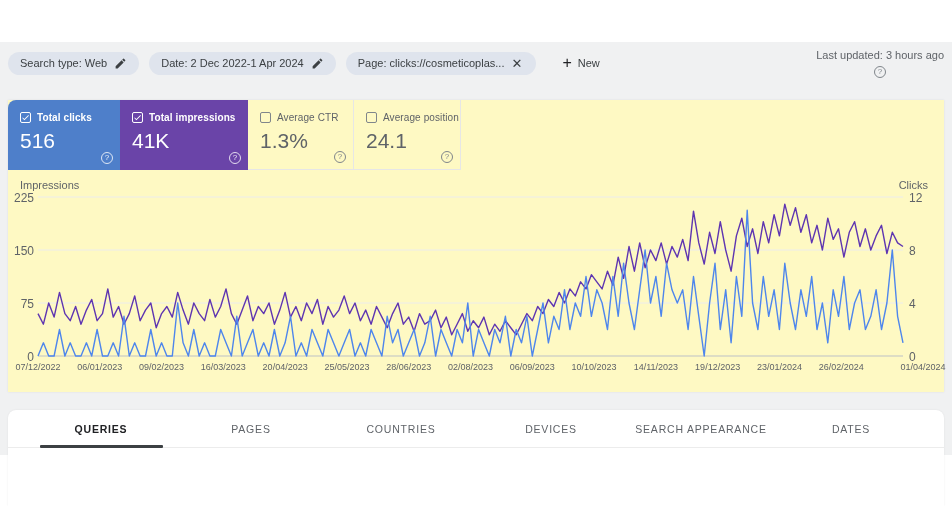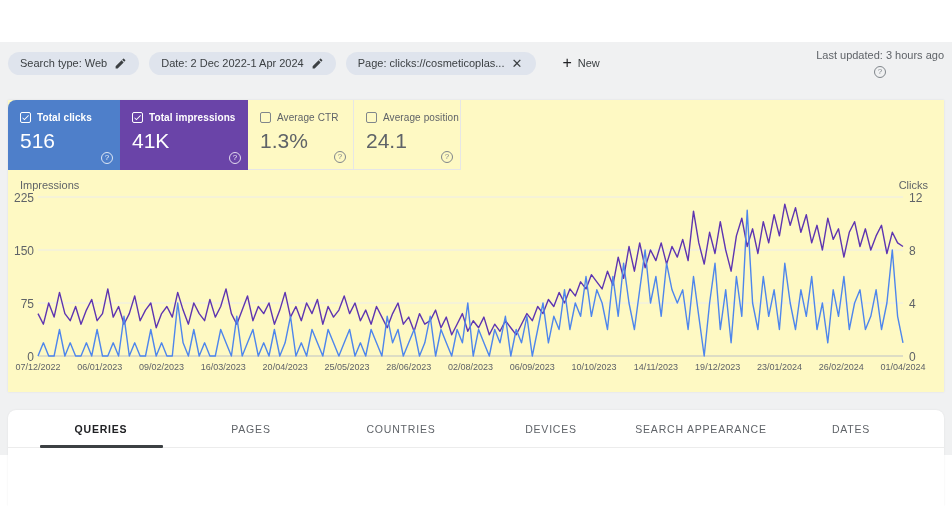--- a/index.html
+++ b/index.html
@@ -187,21 +187,21 @@
           <div class="tick-label x" style="left: 277.143px;">20/04/2023</div>
           <div class="tick-label x" style="left: 338.929px;">25/05/2023</div>
           <div class="tick-label x" style="left: 400.714px;">28/06/2023</div>
           <div class="tick-label x" style="left: 462.5px;">02/08/2023</div>
           <div class="tick-label x" style="left: 524.286px;">06/09/2023</div>
           <div class="tick-label x" style="left: 586.071px;">10/10/2023</div>
           <div class="tick-label x" style="left: 647.857px;">14/11/2023</div>
           <div class="tick-label x" style="left: 709.643px;">19/12/2023</div>
           <div class="tick-label x" style="left: 771.429px;">23/01/2024</div>
           <div class="tick-label x" style="left: 833.214px;">26/02/2024</div>
-          <div class="tick-label x" style="left: 895px;">01/04/2024</div>
+          <div class="tick-label x" style="left: 915px;">01/04/2024</div>
         </div>
     </div>
   </div>
 
   <div class="tabs-card">
     <div class="tab-row">
       <div class="tab active">QUERIES</div>
       <div class="tab">PAGES</div>
       <div class="tab">COUNTRIES</div>
       <div class="tab">DEVICES</div>

